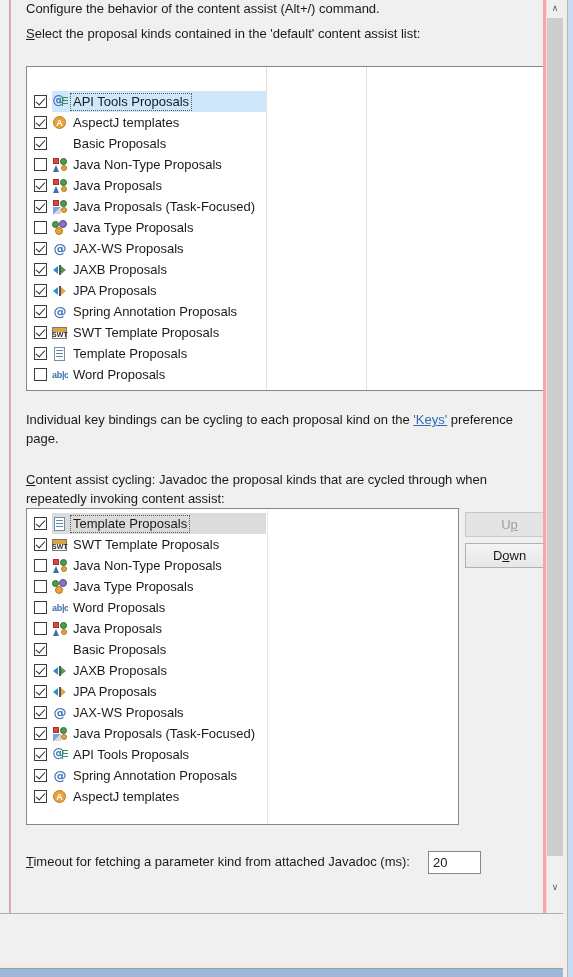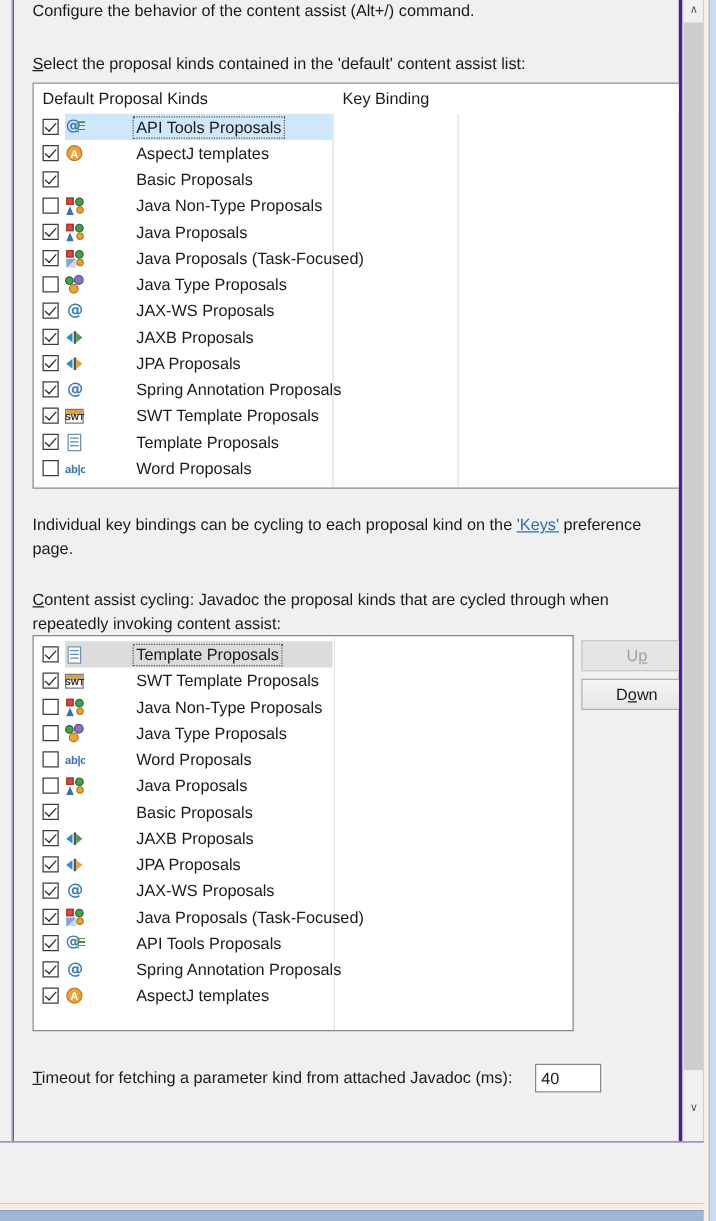--- a/index.html
+++ b/index.html
@@ -13,21 +13,21 @@
     overflow: hidden;
     font-family: "Liberation Sans", sans-serif;
     font-size: 13px;
     color: #000000;
   }
 
   .dialog {
     position: relative;
     width: 573px;
     height: 977px;
-    background: #4c1d95;
+    background: #fca5a5;
     box-sizing: border-box;
   }
 
   
   .left-edge {
     position: absolute;
     left: 0; top: 0;
     width: 10px; height: 913px;
     background: #f0f0f0;
     border-right: 1px solid #b4b4b4;
@@ -54,21 +54,21 @@
     position: absolute;
     left: 15px; top: 0px;
     width: 505px;
     font-size: 13px;
     line-height: 18px;
     color: #1a1a1a;
   }
 
   .label-1 {
     position: absolute;
-    left: 15px; top: 43px;
+    left: 15px; top: 26px;
     width: 510px;
     font-size: 13px;
     color: #1a1a1a;
   }
   .label-1 .mnem, .label-2 .mnem, .timeout-label .mnem { text-decoration: underline; }
 
   
   .table1 {
     position: absolute;
     left: 15px; top: 66px;
@@ -170,21 +170,20 @@
     overflow: hidden;
   }
   .row-label {
     position: relative;
     z-index: 2;
     font-size: 13px;
     color: #1a1a1a;
     white-space: nowrap;
     padding: 0 2px;
     line-height: 16px;
-    margin-left: 36px;
   }
 
   
   .ico-at {
     color: #3d7ab5;
     font-size: 13px;
     font-weight: bold;
     font-family: "DejaVu Sans", sans-serif;
   }
   .ico-api { position: relative; }
@@ -525,24 +524,20 @@
   <div class="page">
     <div class="page-inner">
 
       <div class="intro">Configure the behavior of the content assist (Alt+/) command.</div>
 
       <div class="label-1"><span class="mnem">S</span><span>elect the proposal kinds contained in the 'default' content assist list:</span></div>
 
       <div class="table1">
         <div class="t1-col-div-a"></div>
         <div class="t1-col-div-b"></div>
-        <div class="t1-header">
-          <div class="h-name">Default Proposal Kinds</div>
-          <div class="h-key">Key Binding</div>
-        </div>
         <div class="t1-rows" id="t1-rows">
             <div class="row selected">
               <span class="cb on"></span>
               <span class="ico ico-api">
                 <span class="at">@</span>
                 <span class="bars"></span>
               </span>
               <span class="row-label">API Tools Proposals</span>
             </div>
             <div class="row">
@@ -769,21 +764,21 @@
               </span>
               <span class="row-label">AspectJ templates</span>
             </div>
           </div>
       </div>
 
       <div class="btn btn-up"><span>U<span class="mn">p</span></span></div>
       <div class="btn btn-down"><span>D<span class="mn">o</span>wn</span></div>
 
       <div class="timeout-label"><span class="mnem">T</span><span>imeout for fetching a parameter kind from attached Javadoc (ms):</span></div>
-      <div class="timeout-input">40</div>
+      <div class="timeout-input">20</div>
 
     </div>
   </div>
 
   <div class="vscroll">
     <div class="vs-arrow vs-up">∧</div>
     <div class="vs-thumb"></div>
     <div class="vs-arrow vs-down">∨</div>
   </div>
 

